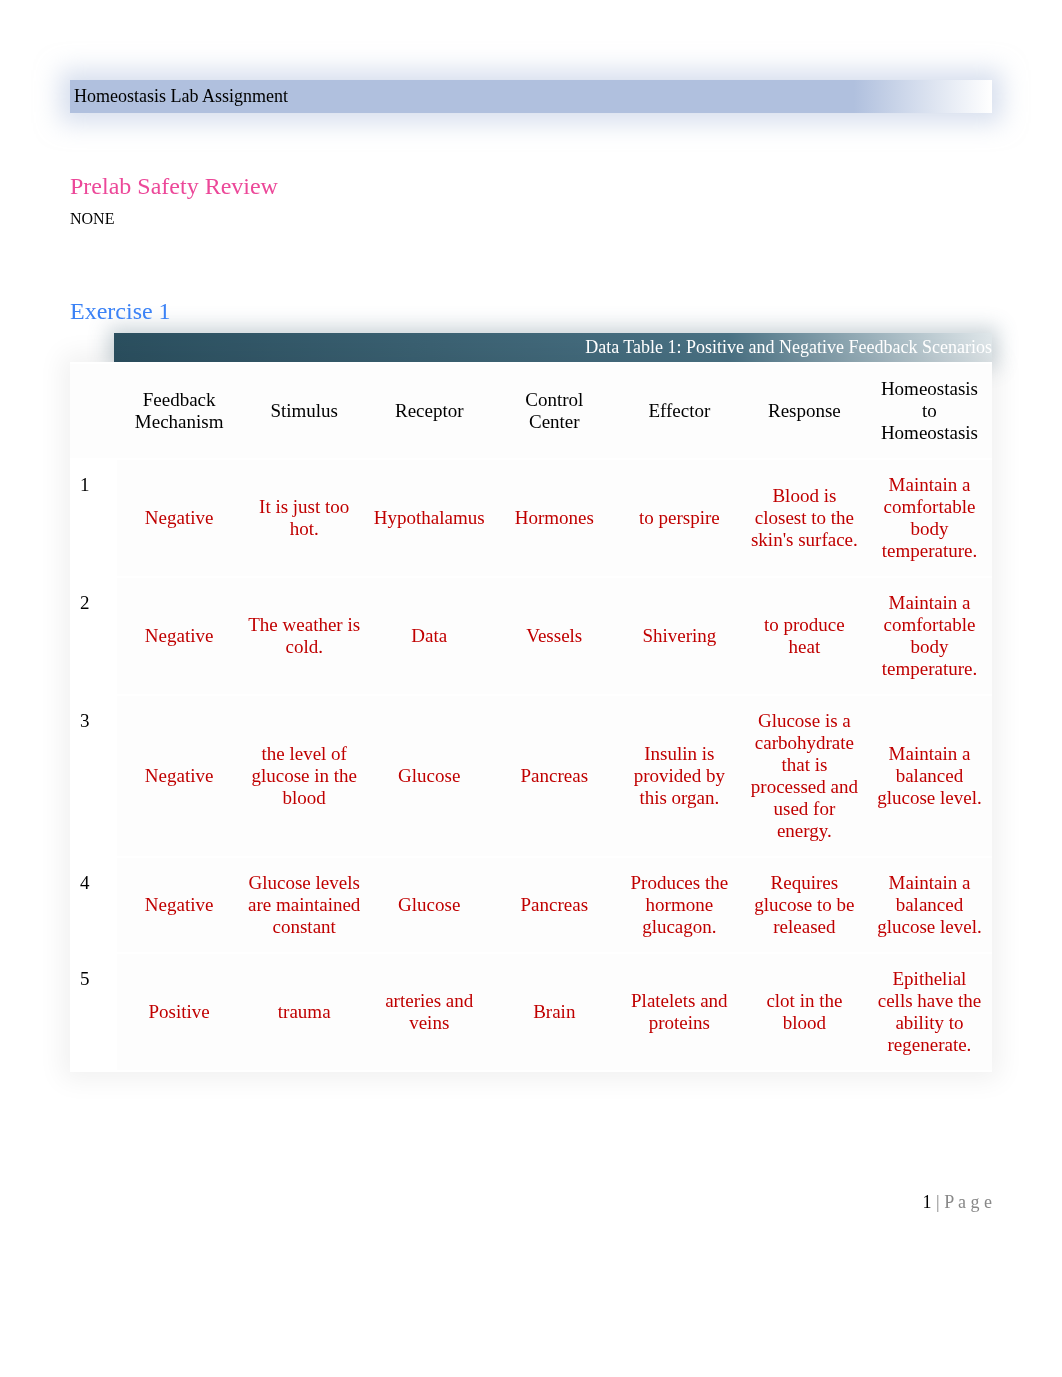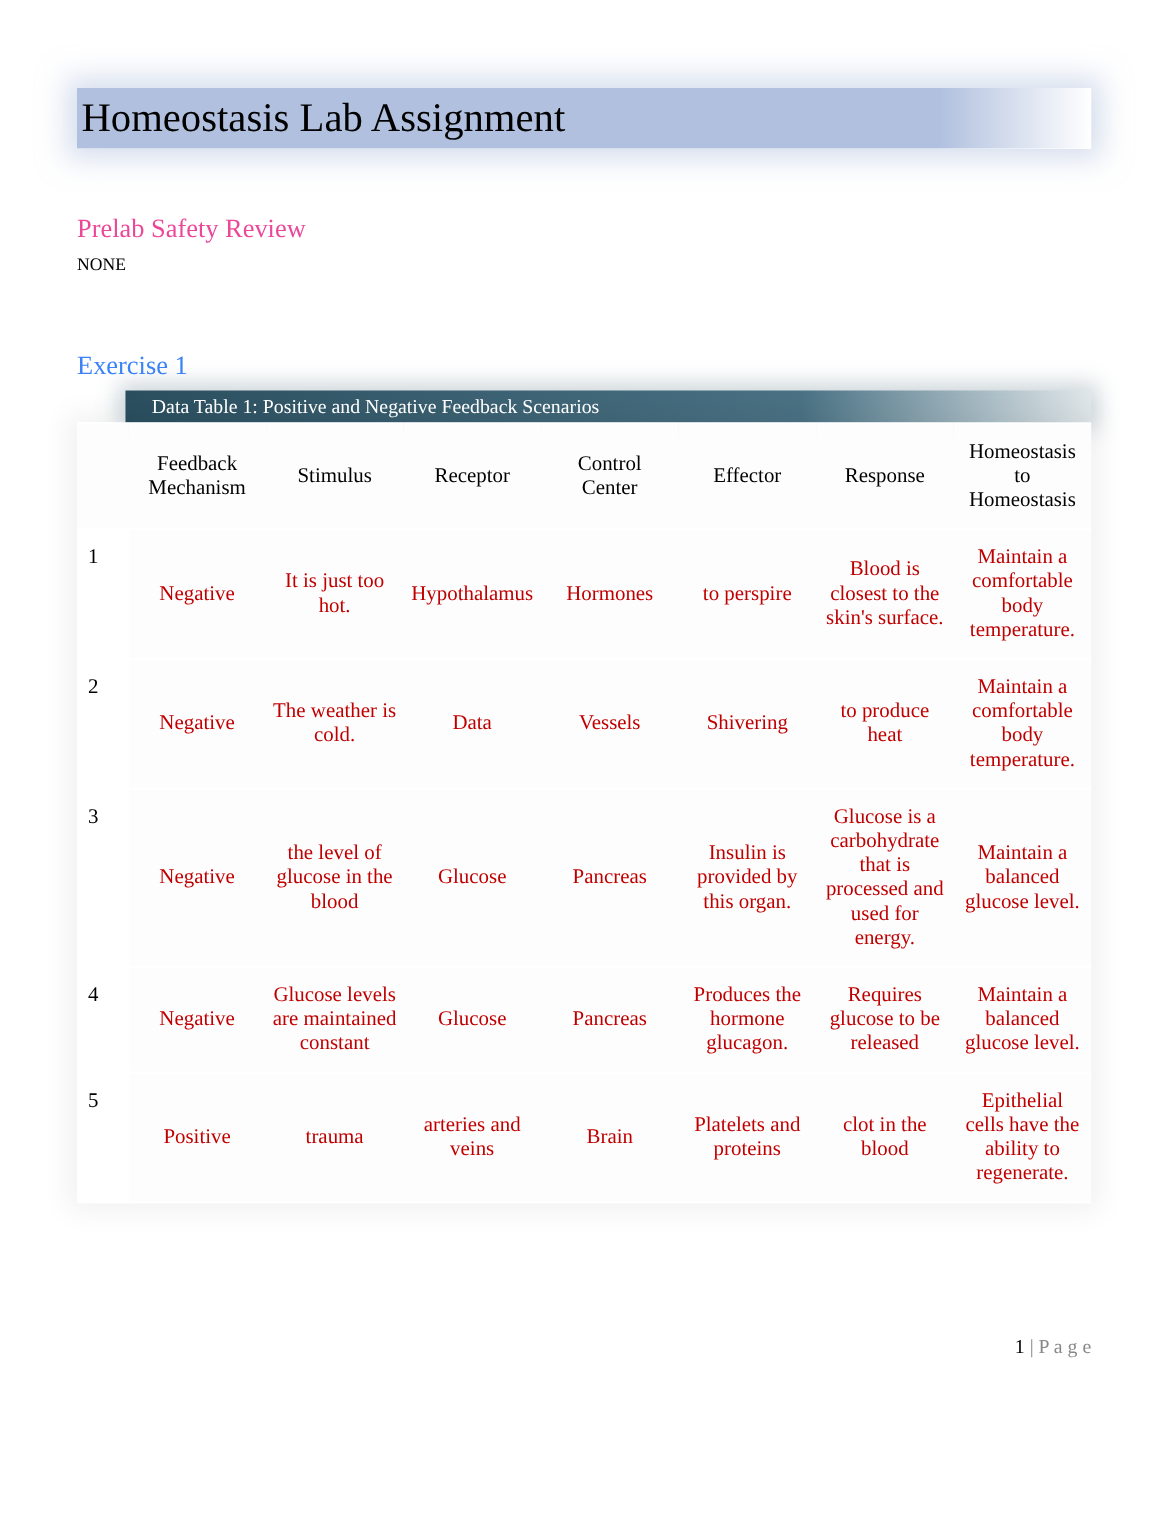--- a/index.html
+++ b/index.html
@@ -7,21 +7,21 @@
     margin: 0;
     padding: 80px 70px 60px 70px;
     font-family: "Times New Roman", Times, serif;
     background: #ffffff;
     color: #000;
     width: 1062px;
   }
   .title-bar {
     background: linear-gradient(to right, #b0c0de 0%, #b0c0de 85%, #ffffff 100%);
     padding: 6px 8px 6px 4px;
-    font-size: 37px;
+    font-size: 18px;
     color: #000;
     box-shadow: 0 0 25px 10px rgba(176,192,222,0.5);
     margin-bottom: 60px;
   }
   .section-heading {
     color: #ec4899;
     font-size: 24px;
     margin-bottom: 10px;
   }
   .none-text {
@@ -30,23 +30,24 @@
   }
   .exercise-heading {
     color: #3b82f6;
     font-size: 24px;
     margin-bottom: 8px;
   }
   .table-caption {
     background: linear-gradient(to right, #2b4f5f 0%, #4a7284 70%, #e0e7ea 100%);
     color: #fff;
     font-size: 18px;
-    padding: 4px 24px;
+    padding: 4px 0;
     box-shadow: 0 0 20px 6px rgba(80,110,125,0.3);
     margin-left: 44px;
+    text-align: right;
   }
   table {
     width: 100%;
     border-collapse: collapse;
     table-layout: fixed;
     box-shadow: 0 0 25px 8px rgba(0,0,0,0.06);
   }
   th, td {
     padding: 14px 6px;
     text-align: center;

